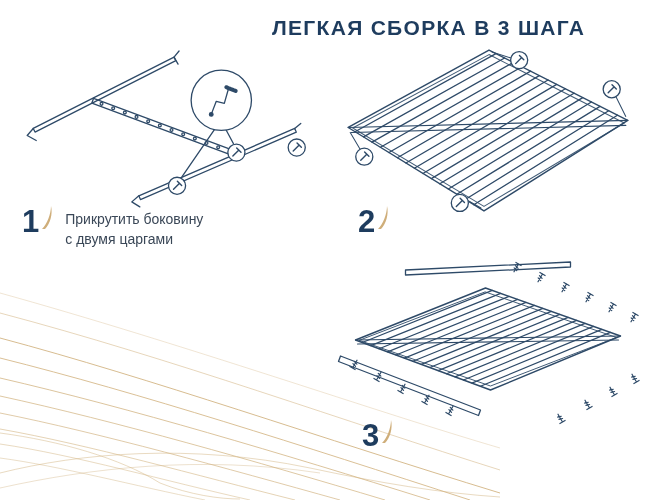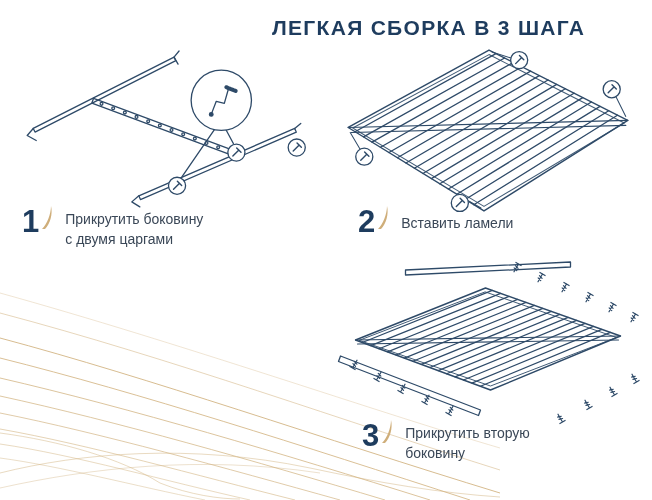--- a/index.html
+++ b/index.html
@@ -213,25 +213,22 @@
     </svg>
     <p class="label">Прикрутить боковину
 с двумя царгами</p>
   </div>
 
   <div class="step step2">
     <span class="num">2</span>
     <svg class="tick" width="12" height="25" viewBox="0 0 12 25">
       <path d="M1,24 C6,19 10,9 10,1 C12,9 9,19 4,24 Z" fill="#cfae7a"></path>
     </svg>
-    <p class="label">Вставить ламели</p>
   </div>
 
   <div class="step step3">
     <span class="num">3</span>
     <svg class="tick" width="12" height="25" viewBox="0 0 12 25">
       <path d="M1,24 C6,19 10,9 10,1 C12,9 9,19 4,24 Z" fill="#cfae7a"></path>
     </svg>
-    <p class="label">Прикрутить вторую
-боковину</p>
   </div>
 
 </div>
 
 </body></html>

